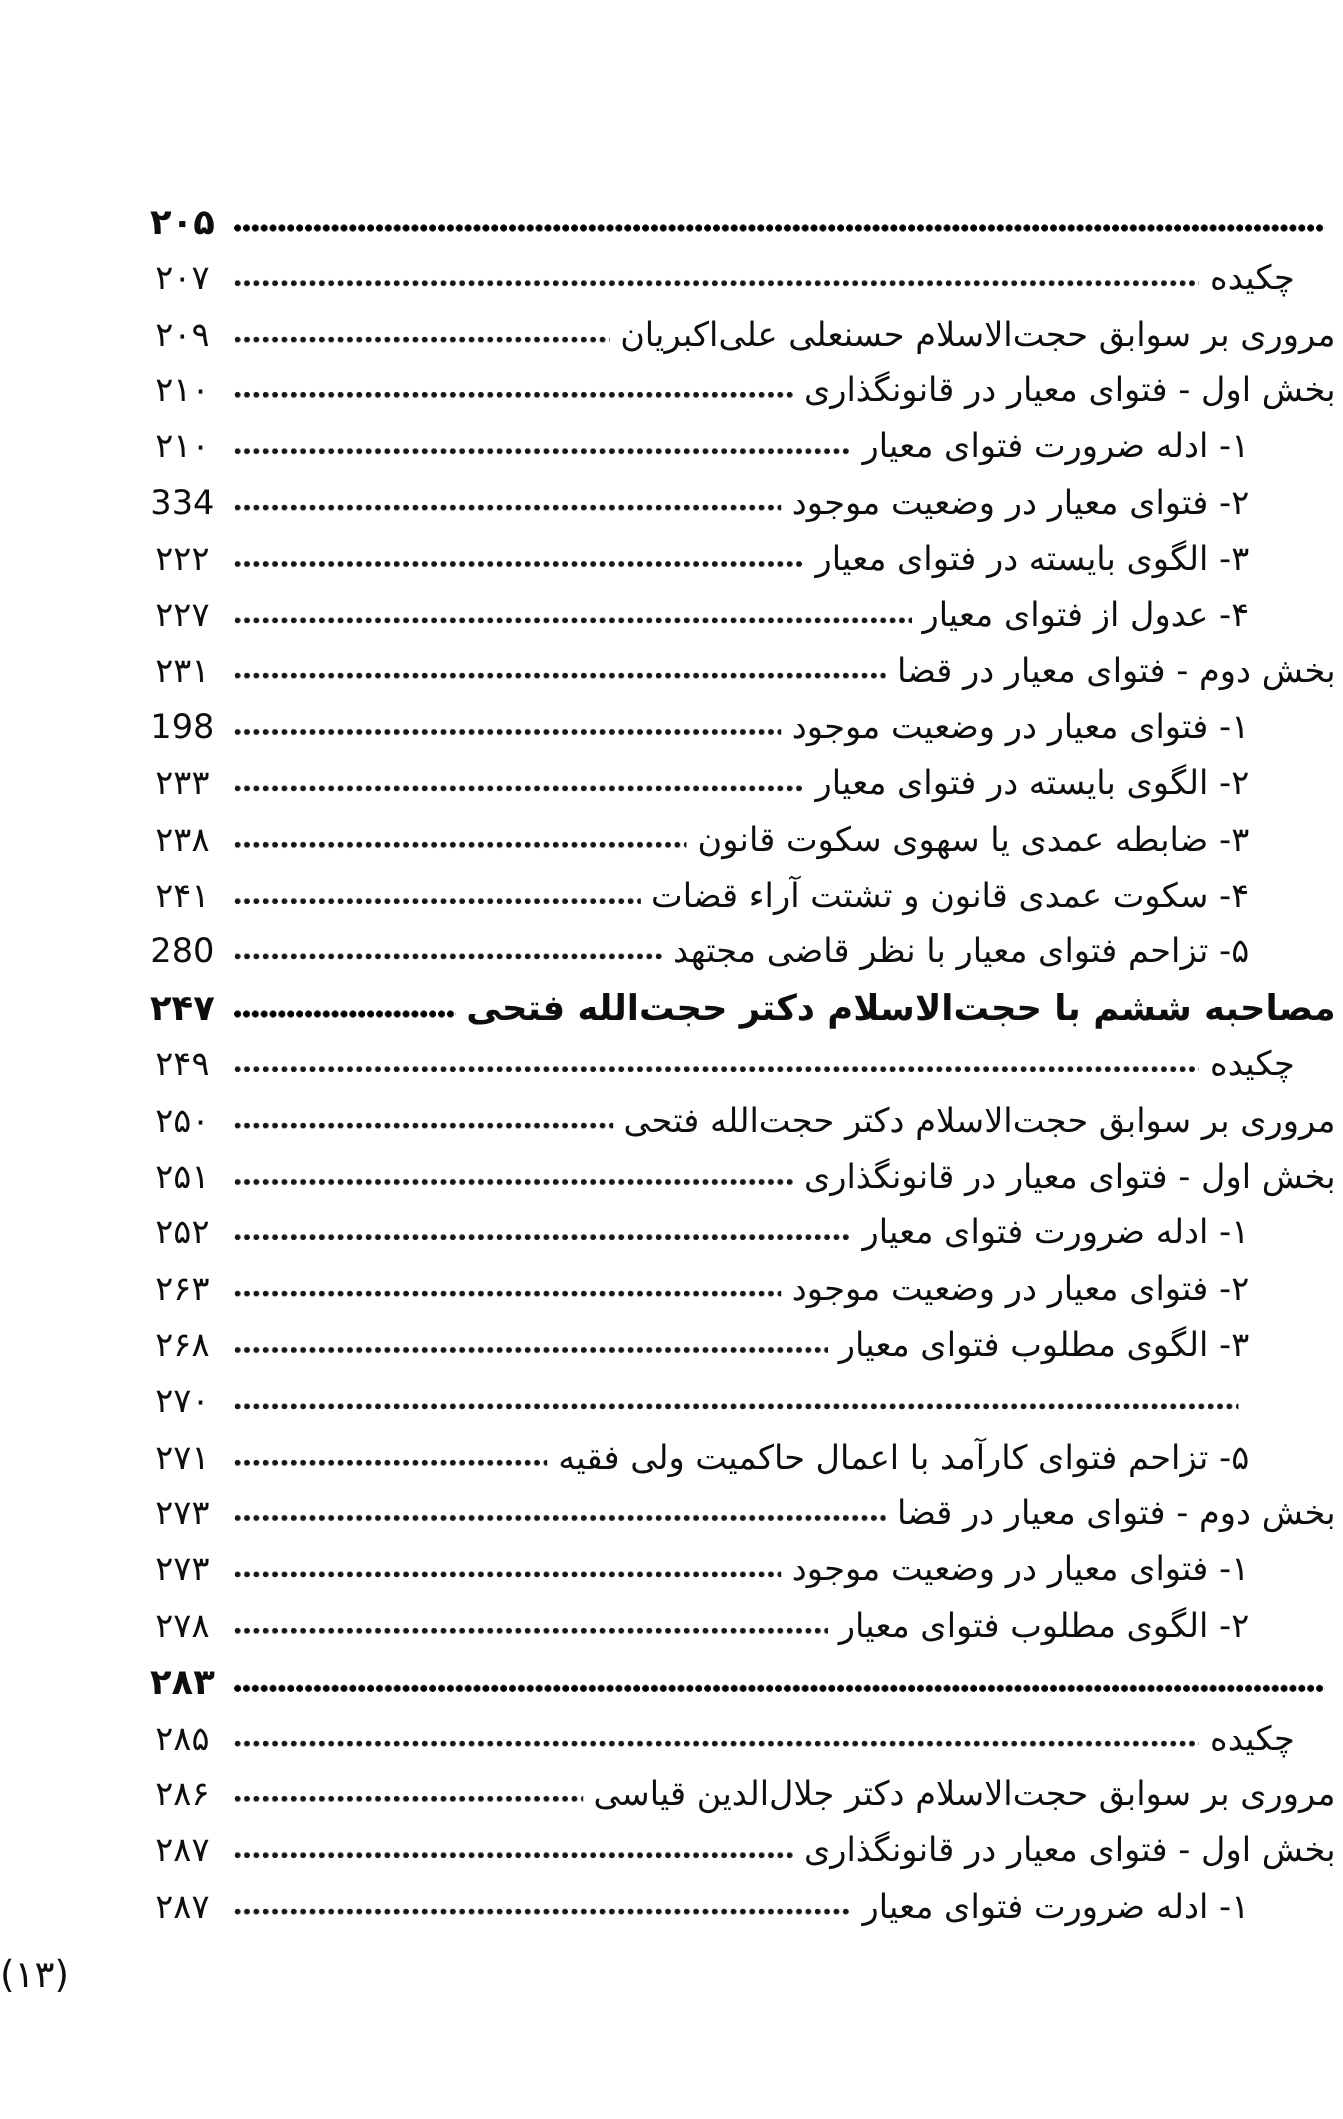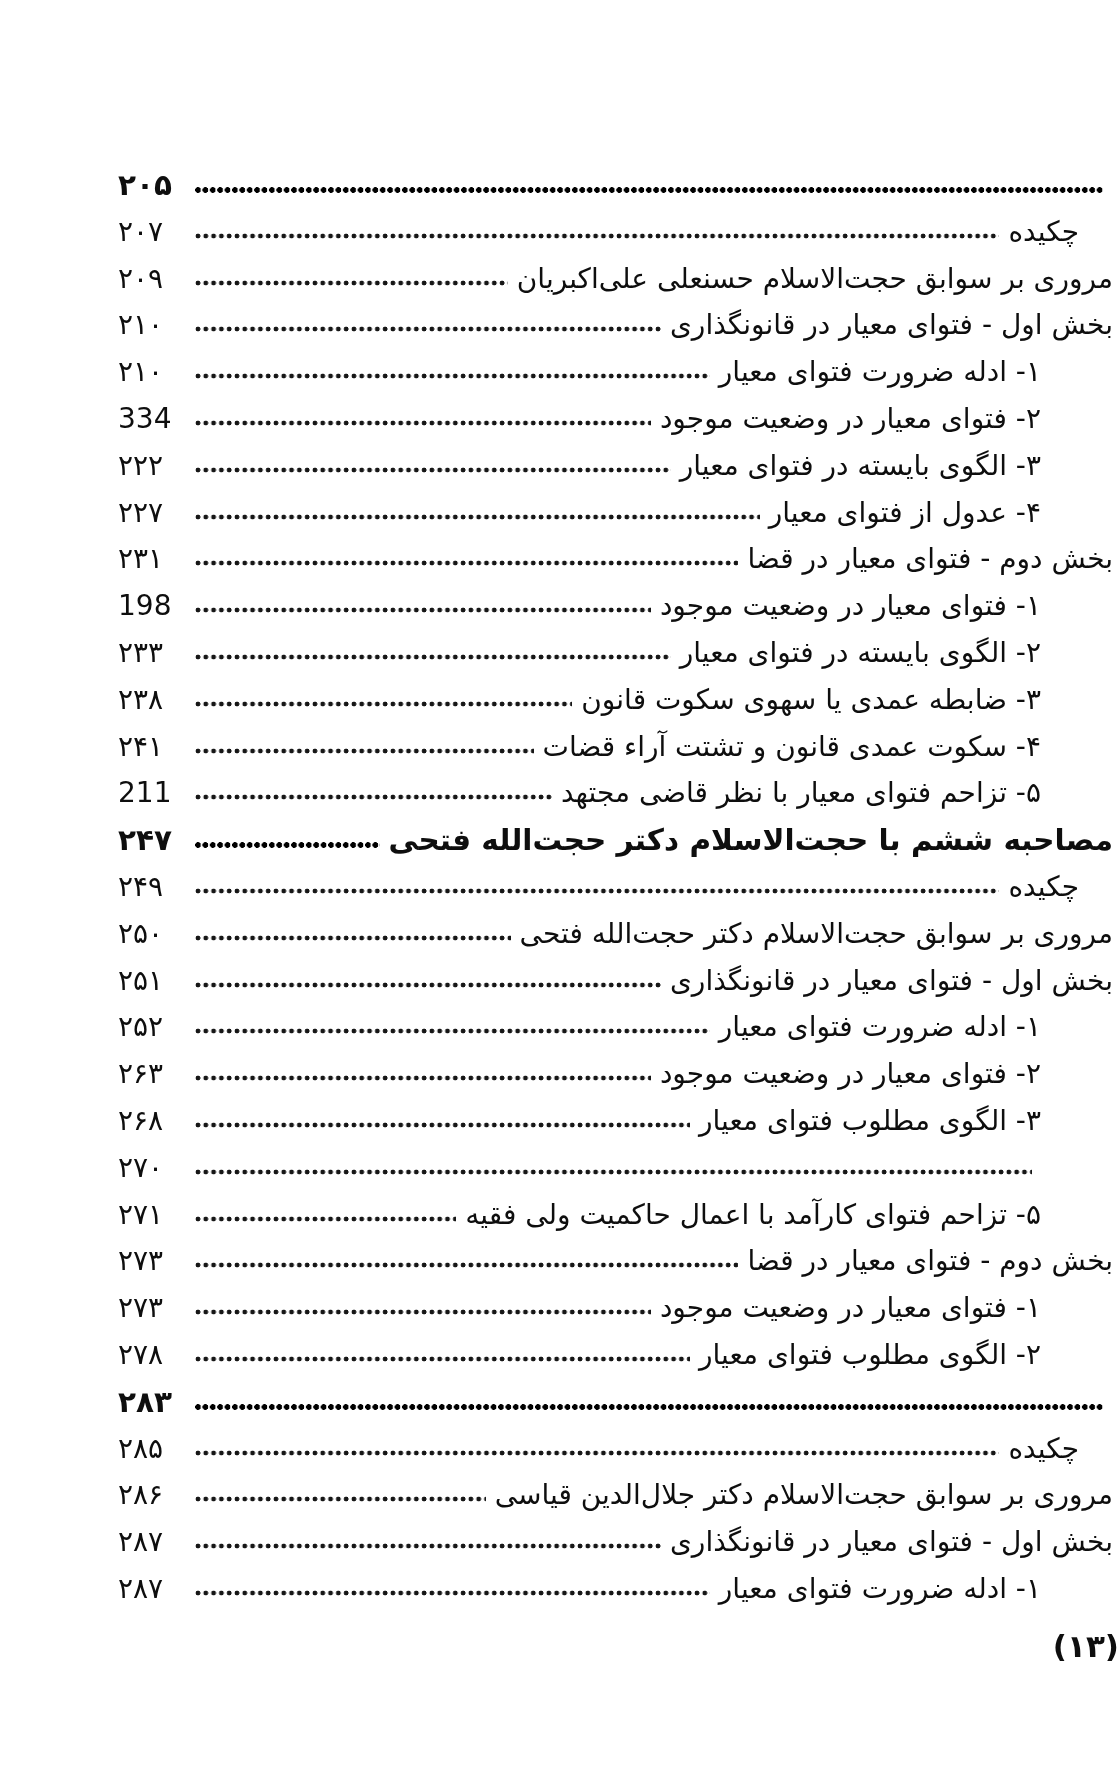--- a/index.html
+++ b/index.html
@@ -21,33 +21,33 @@
   }
   .row .title{
     white-space:nowrap;flex:0 0 auto;
   }
   .row .dots{
     flex:1 1 auto;height:6px;margin:0 9px;position:relative;top:-2px;
     background-image:radial-gradient(circle at 3px 3px,#161616 2.1px,rgba(0,0,0,0) 2.7px);
     background-size:7.8px 6px;background-repeat:repeat-x;background-position:left bottom;
   }
   .row .page{
-    flex:0 0 auto;min-width:68px;direction:ltr;text-align:left;white-space:nowrap;
+    flex:0 0 auto;min-width:68px;direction:ltr;text-align:center;white-space:nowrap;
   }
   .row.lvl1{padding-right:34px;}
   .row.lvl2{padding-right:72px;}
   .row.bold{font-weight:bold;font-size:29.5px;}
   .row.bold .dots{
     background-image:radial-gradient(circle at 3px 3px,#000000 2.6px,rgba(0,0,0,0) 3.1px);
     background-size:7.4px 6px;
   }
   
   .folio{
     position:absolute;z-index:2;left:0;width:100%;top:1628px;
-    text-align:right;font-size:31px;direction:rtl;font-weight:bold;
+    text-align:left;font-size:31px;direction:rtl;
   }
 </style>
 </head>
 <body>
 
 <div class="watermark">
   
   
   
 </div>
@@ -113,21 +113,21 @@
       <span class="page">۲۳۸</span>
     </div>
     <div class="row lvl2">
       <span class="title">۴- سکوت عمدی قانون و تشتت آراء قضات</span>
       <span class="dots"></span>
       <span class="page">۲۴۱</span>
     </div>
     <div class="row lvl2">
       <span class="title">۵- تزاحم فتوای معیار با نظر قاضی مجتهد</span>
       <span class="dots"></span>
-      <span class="page">211</span>
+      <span class="page">280</span>
     </div>
     <div class="row lvl0 bold">
       <span class="title">مصاحبه ششم با حجت‌الاسلام دکتر حجت‌الله فتحی</span>
       <span class="dots"></span>
       <span class="page">۲۴۷</span>
     </div>
     <div class="row lvl1">
       <span class="title">چکیده</span>
       <span class="dots"></span>
       <span class="page">۲۴۹</span>

